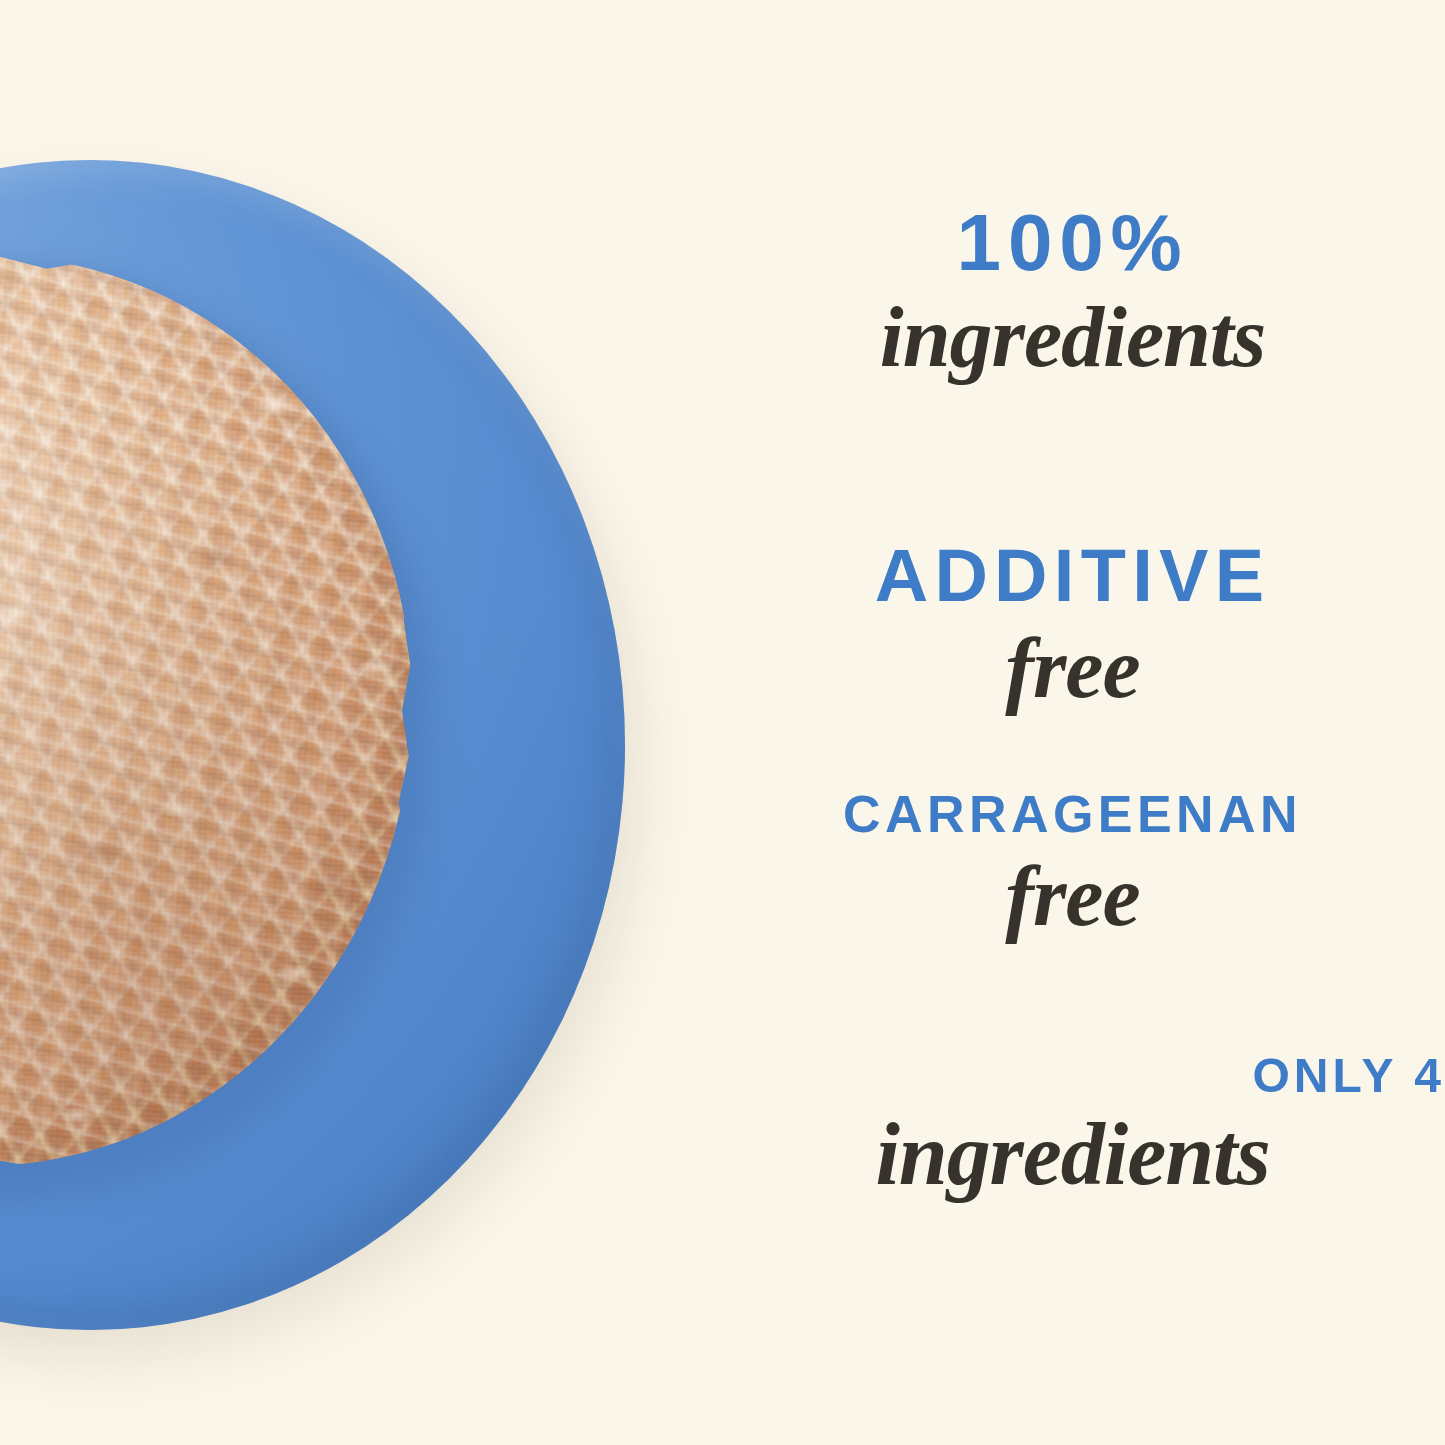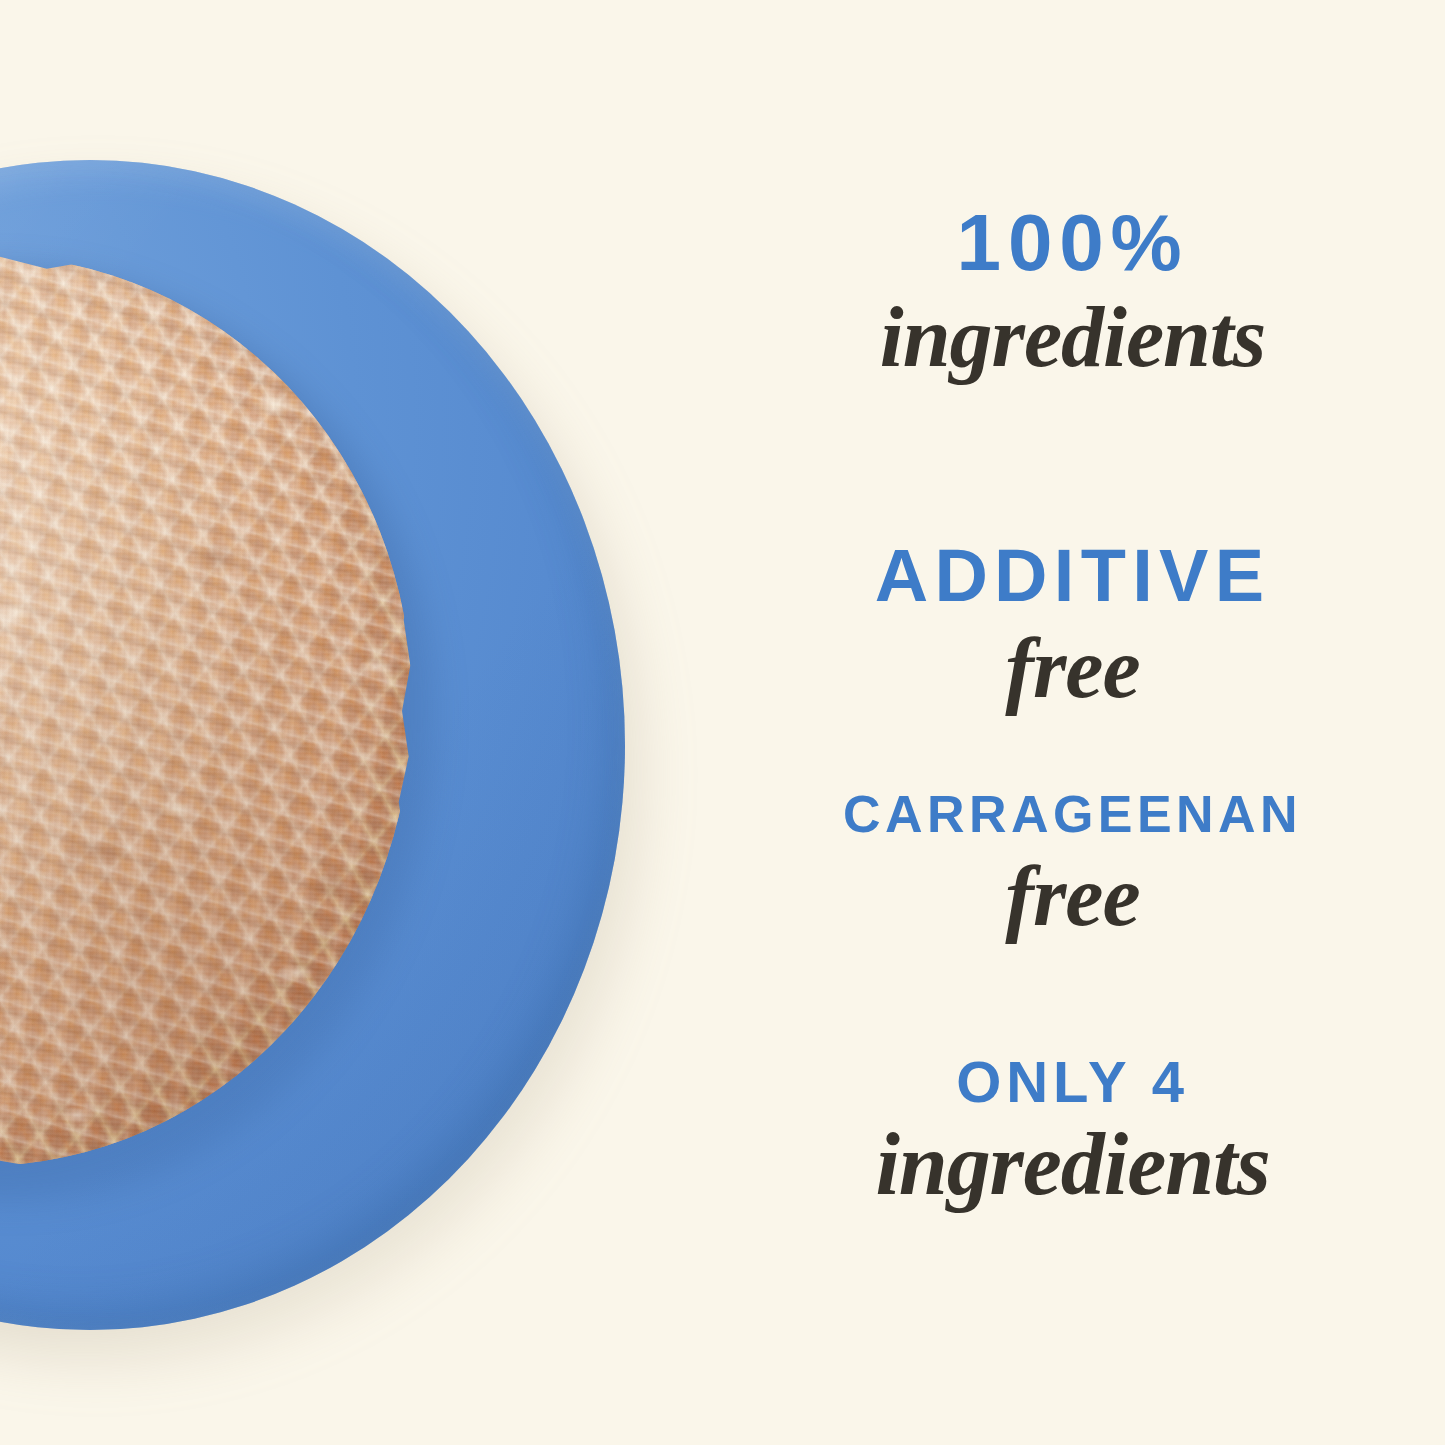--- a/index.html
+++ b/index.html
@@ -261,21 +261,21 @@
   #claim-additive .claim-head { font-size: 74px; }
   #claim-additive .claim-sub  { font-size: 86px; margin-top: 12px; }
 
   
   #claim-carrageenan  { top: 772px; }
   #claim-carrageenan .claim-head { font-size: 52px; }
   #claim-carrageenan .claim-sub  { font-size: 86px; margin-top: 12px; }
 
   
   #claim-only4        { top: 1036px; }
-  #claim-only4 .claim-head { font-size: 58px; }
+  #claim-only4 .claim-head { font-size: 48px; text-align: right; }
   #claim-only4 .claim-sub  { font-size: 88px; margin-top: 10px; }
 </style>
 </head>
 <body>
 
 <div id="canvas">
 
   <div id="photo-region">
     <div class="plate-shadow"></div>
     <div class="plate"></div>

